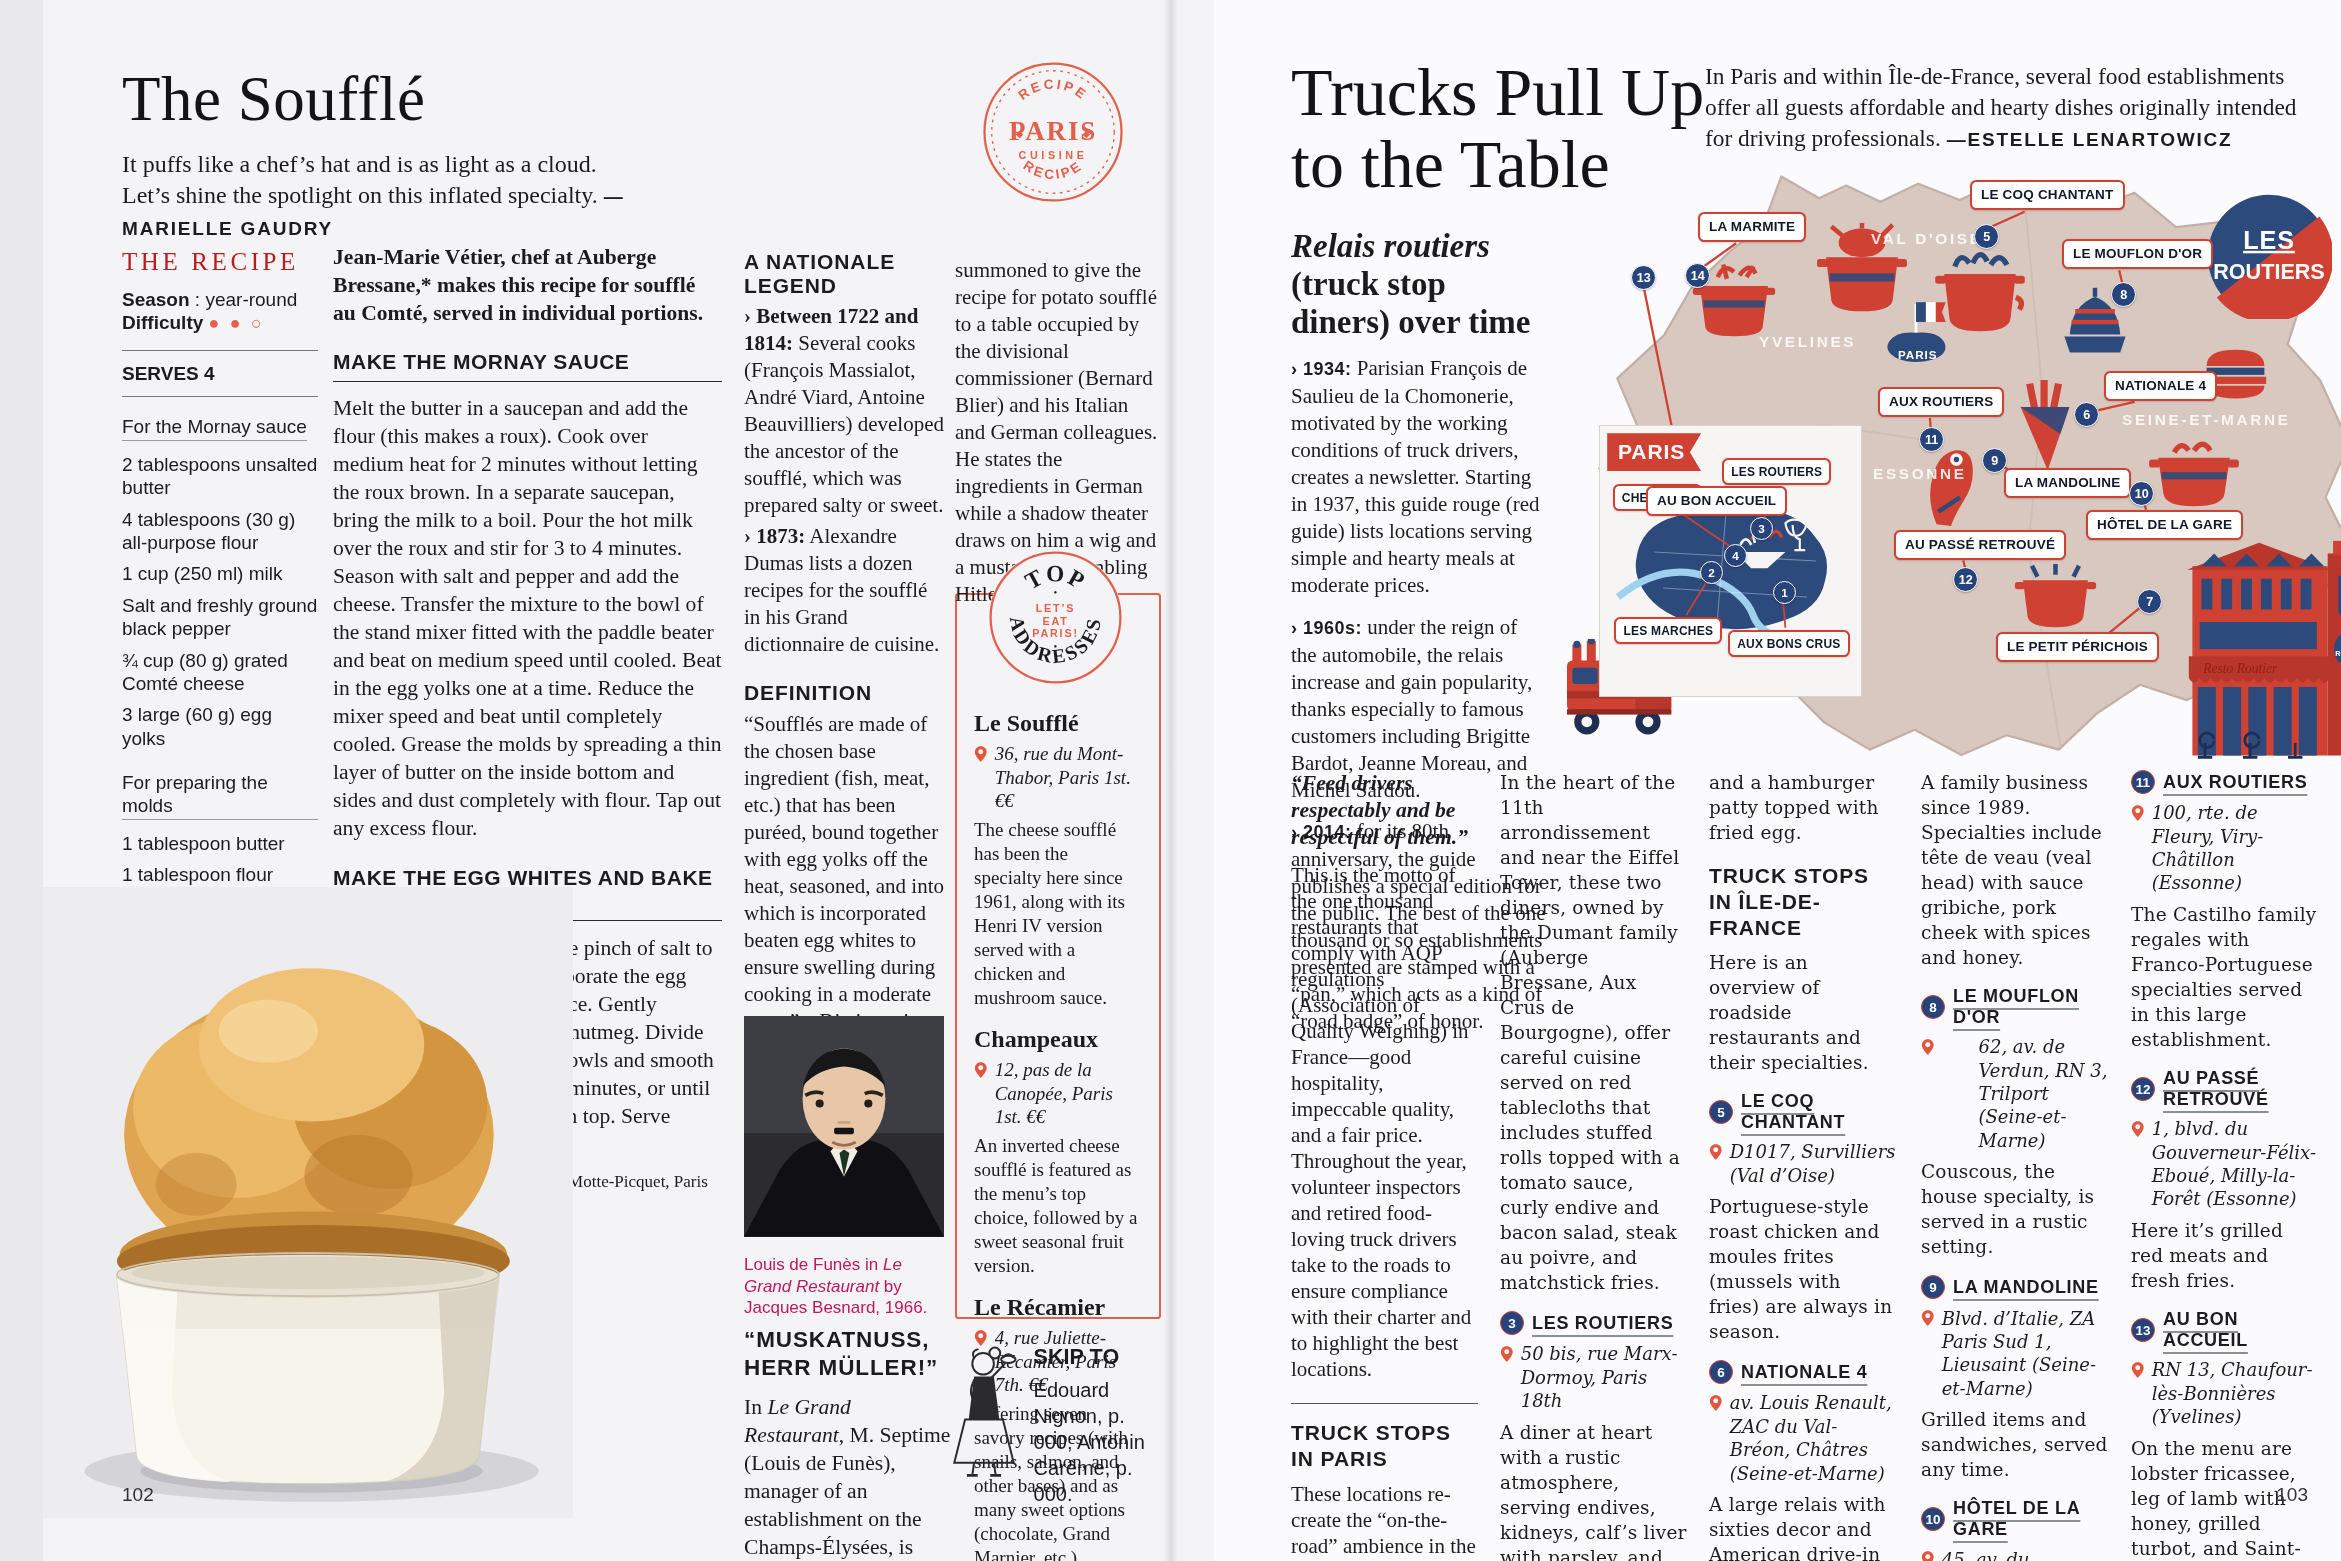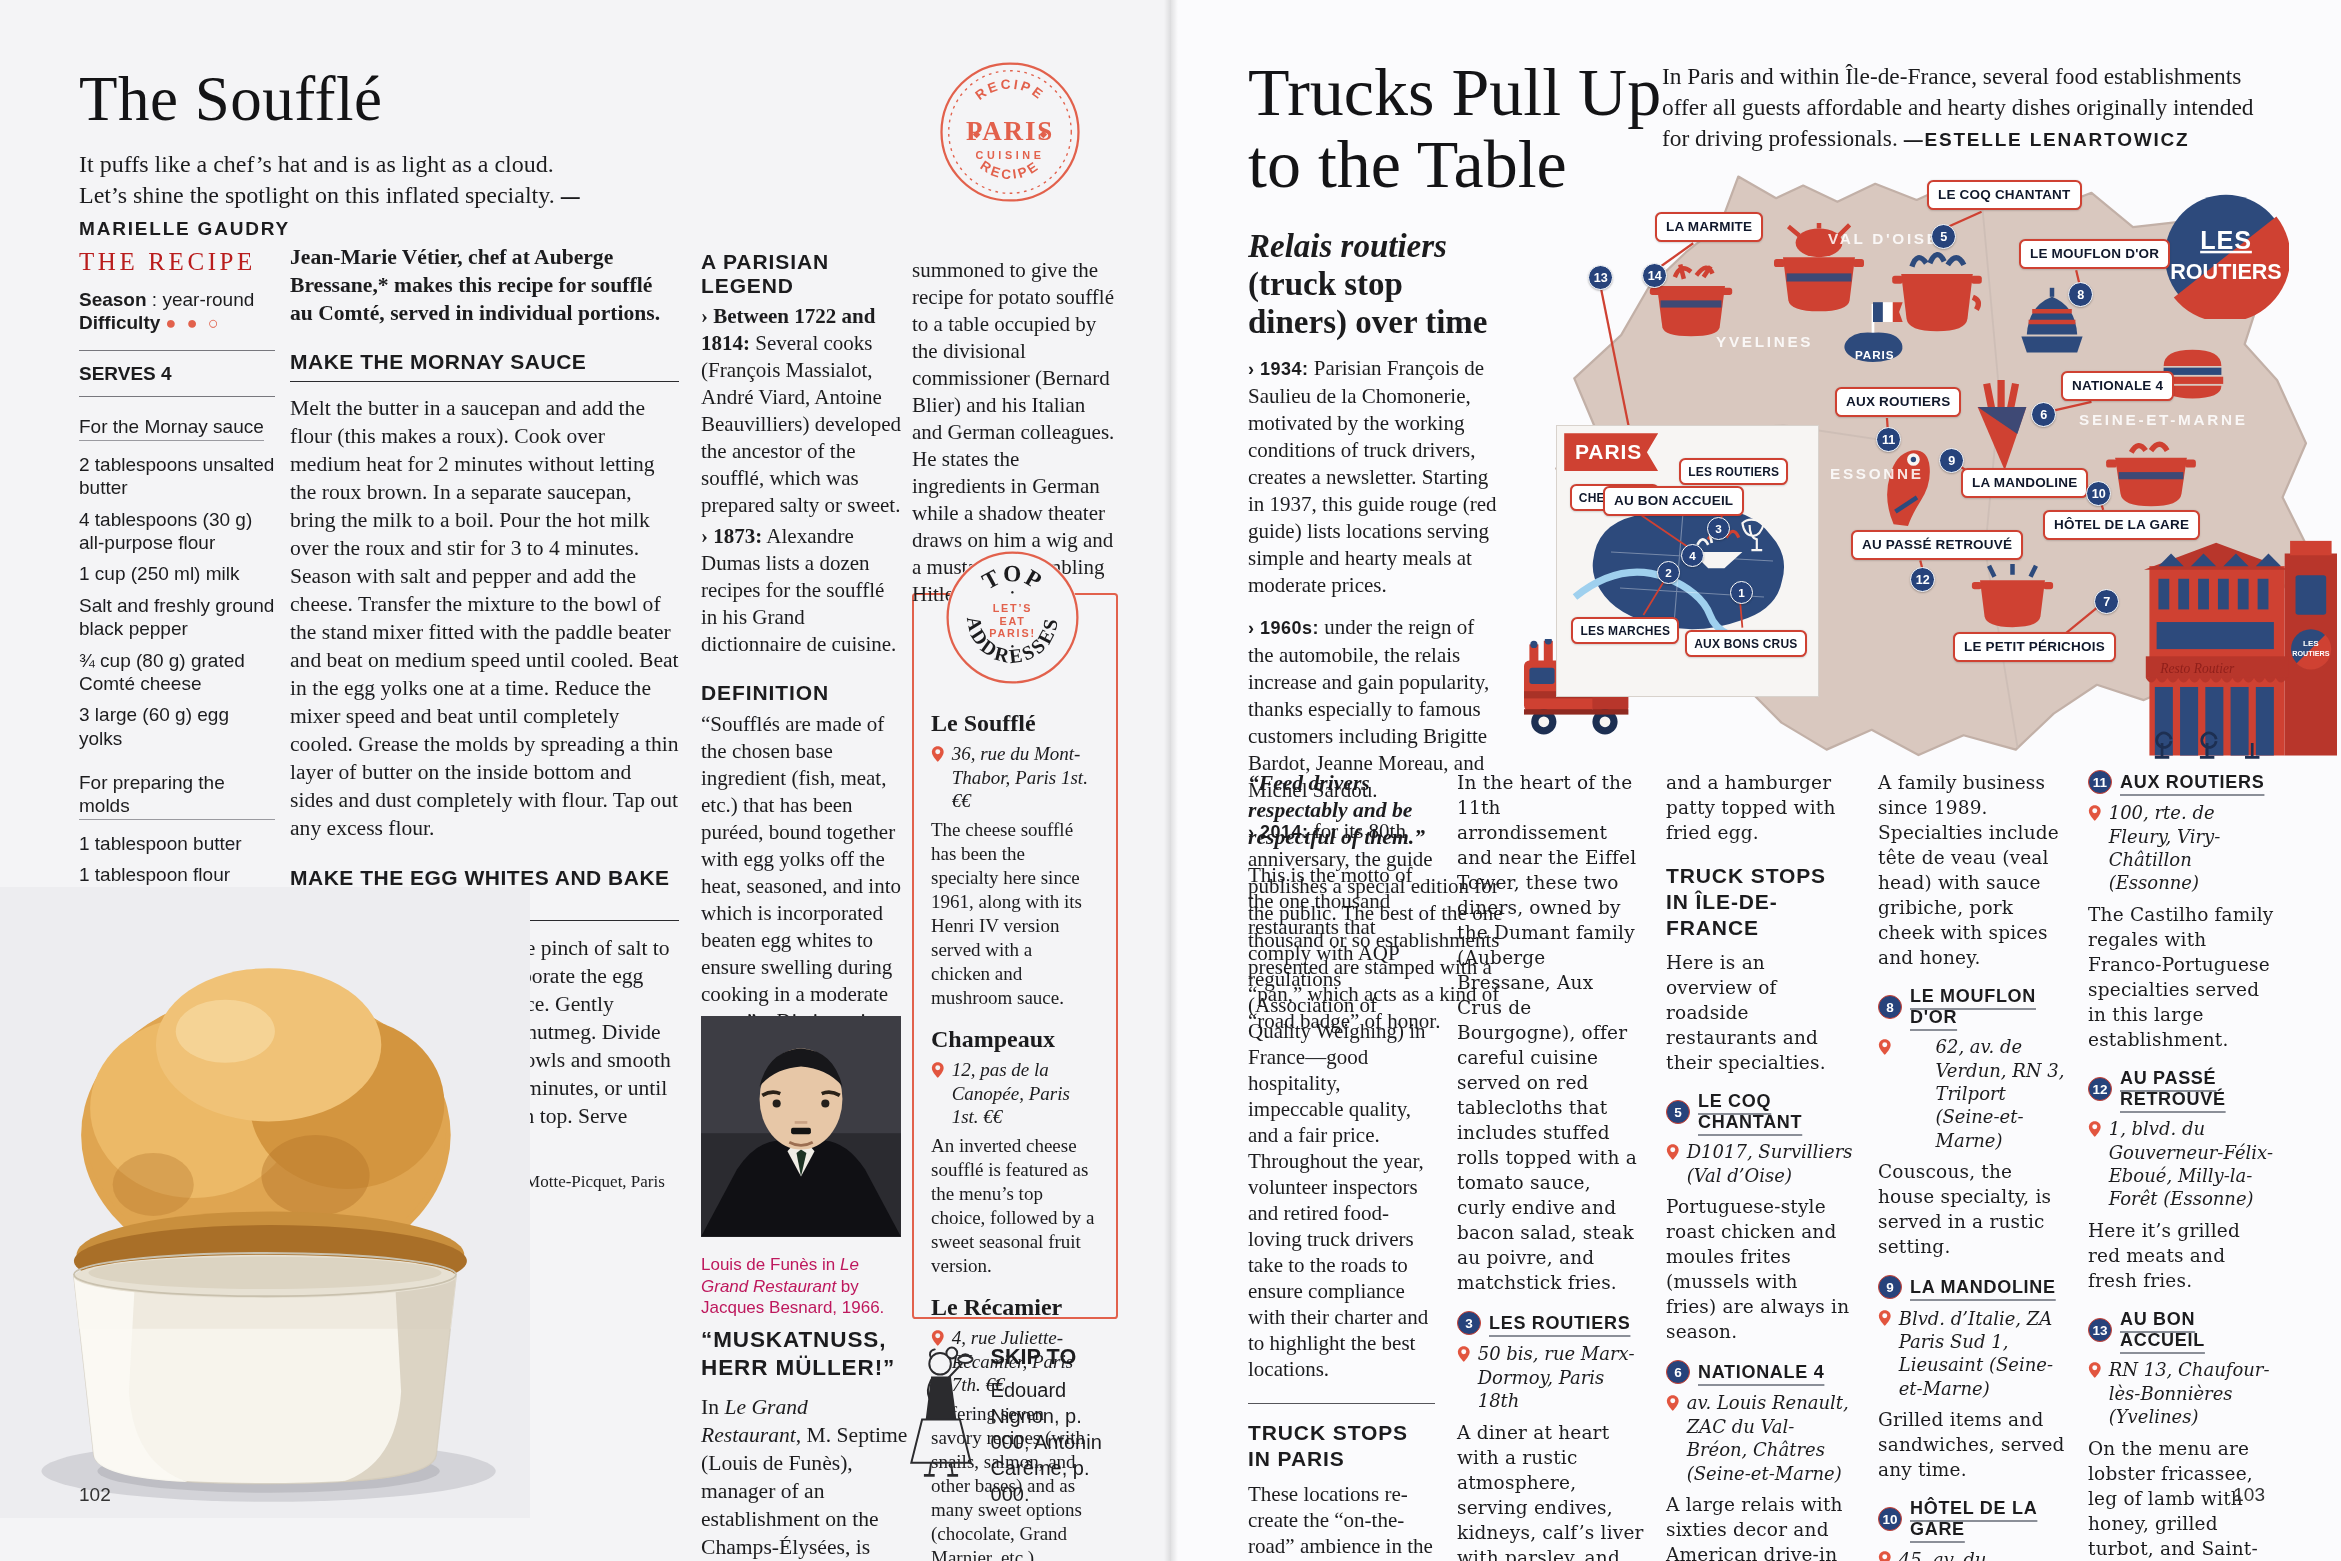--- a/index.html
+++ b/index.html
@@ -1,18 +1,18 @@
 <!DOCTYPE html>
 <html style="font-size:14.4px"><head>
 <meta charset="utf-8">
 <style>
   html,body{margin:0;padding:0;background:#e9e9ec;}
   .spread{position:relative;width:2342px;height:1562px;overflow:hidden;
           font-family:"Liberation Serif",serif;color:#1c1c1e;}
-  .page{position:absolute;top:0;height:1562px;}
+  .page{position:absolute;top:0;height:1562px;margin-left:43px;}
   .page-l{left:0;width:1171px;background:#f4f4f6;}
   .page-r{left:1171px;width:1171px;background:#fbfbfd;}
   .gutter{position:absolute;left:1164px;top:0;width:14.4px;height:1562px;
           background:linear-gradient(90deg,rgba(0,0,0,0) 0%,rgba(0,0,0,.10) 50%,rgba(0,0,0,0) 100%);}
   .abs{position:absolute;}
   .sans{font-family:"Liberation Sans",sans-serif;}
   .it{font-style:italic;}
   .b{font-weight:bold;}
 
   
@@ -159,21 +159,21 @@
     <div class="abs" style="left:290px;top:243px;width:389px;">
       <div class="bodytxt b">Jean-Marie Vétier, chef at Auberge Bressane,* makes this recipe for soufflé au Comté, served in individual portions.</div>
       <div class="step-h">MAKE THE MORNAY SAUCE</div>
       <div class="bodytxt">Melt the butter in a saucepan and add the flour (this makes a roux). Cook over medium heat for 2 minutes without letting the roux brown. In a separate saucepan, bring the milk to a boil. Pour the hot milk over the roux and stir for 3 to 4 minutes. Season with salt and pepper and add the cheese. Transfer the mixture to the bowl of the stand mixer fitted with the paddle beater and beat on medium speed until cooled. Beat in the egg yolks one at a time. Reduce the mixer speed and beat until completely cooled. Grease the molds by spreading a thin layer of butter on the inside bottom and sides and dust completely with flour. Tap out any excess flour.</div>
       <div class="step-h">MAKE THE EGG WHITES AND BAKE THE SOUFFLÉS</div>
       <div class="bodytxt">Beat the egg whites with the pinch of salt to stiff peaks. Carefully incorporate the egg whites into the Mornay sauce. Gently incorporate the pepper and nutmeg. Divide the batter among the four bowls and smooth the tops. Bake for 15 to 20 minutes, or until very puffed and browned on top. Serve immediately.</div>
       <div style="font-size:17px;margin-top:14.4px;">*Auberge Bressane—16, av. de la Motte-Picquet, Paris 7th.</div>
     </div>
 
     <div class="abs" style="left:701px;top:250px;width:203px;">
-      <div class="smallcaps-h">A PARISIAN LEGEND</div>
+      <div class="smallcaps-h">A NATIONALE LEGEND</div>
       <div class="legend-txt" style="margin-top:5.4px;">
         <span class="b">› Between 1722 and 1814:</span>
         <span>Several cooks (François Massialot, André Viard, Antoine Beauvilliers) developed the ancestor of the soufflé, which was prepared salty or sweet.</span>
       </div>
       <div class="legend-txt" style="margin-top:3.6px;">
         <span class="b">› 1873:</span>
         <span>Alexandre Dumas lists a dozen recipes for the soufflé in his Grand dictionnaire de cuisine.</span>
       </div>
       <div class="smallcaps-h" style="margin-top:23.4px;">DEFINITION</div>
       <div class="legend-txt" style="margin-top:5.4px;">

